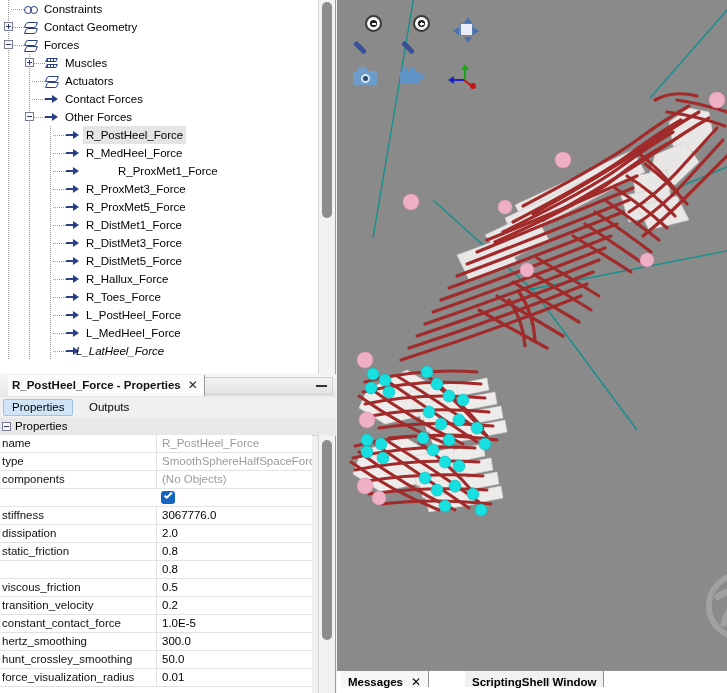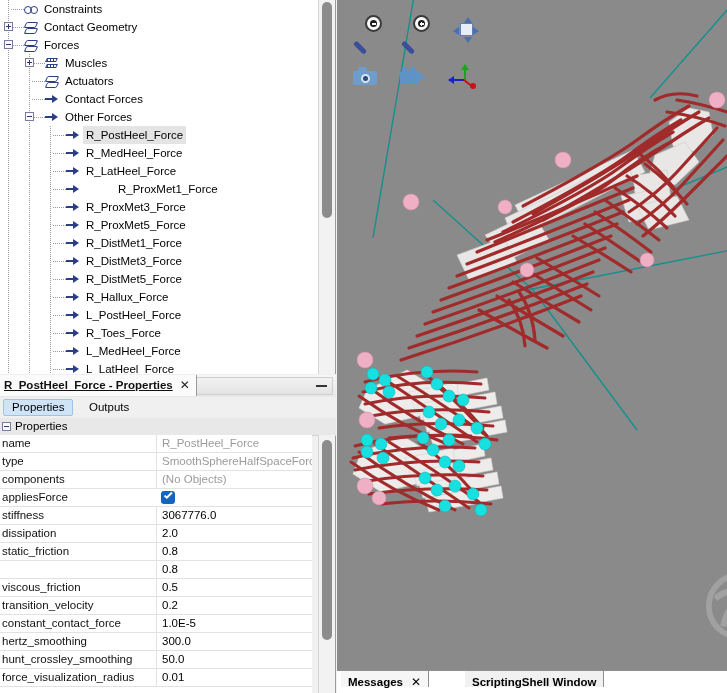--- a/index.html
+++ b/index.html
@@ -54,23 +54,23 @@
 
   
   .vscroll{position:absolute;width:16px;background:#f2f2f2;border-left:1px solid #d6d6d6;}
   .vscroll .thumb{position:absolute;left:3px;width:10px;background:#8c8c8c;border-radius:5px;}
 
   
   #props-win{position:absolute;left:0;top:375px;width:336px;height:318px;background:#f0f0f0;
              border-right:1px solid #9a9a9a;box-sizing:border-box;}
   #props-titlebar{position:absolute;left:0;top:0;width:336px;height:22px;
        background:linear-gradient(to bottom,#f6f6f6,#e7e7e7);border-bottom:1px solid #b4b4b4;}
-  #props-title-tab{position:absolute;left:0;top:0;height:21px;line-height:21px;
+  #props-title-tab{position:absolute;left:8px;top:0;height:21px;line-height:21px;
        padding:0 6px 0 4px;background:#fbfbfb;border-right:1px solid #9a9a9a;
-       font-weight:bold;font-size:11.5px;color:#111;white-space:nowrap;text-decoration:underline;}
+       font-weight:bold;font-size:11.5px;color:#111;white-space:nowrap;}
   #props-title-tab .x{display:inline-block;margin-left:7px;font-weight:normal;font-size:12px;color:#222;
        vertical-align:middle;}
   #props-minimize{position:absolute;right:9px;top:10px;width:11px;height:2px;background:#333;}
   #props-titlebar-fill{position:absolute;left:190px;top:2px;right:3px;height:18px;
        background:linear-gradient(to bottom,#f2f2f2,#e3e3e3);border:1px solid #cfcfcf;box-sizing:border-box;}
 
   #props-tabs{position:absolute;left:0;top:22px;width:336px;height:21px;background:#f0f0f0;
       border-bottom:1px solid #c2c2c2;}
   .ptab{position:absolute;top:2px;height:17px;line-height:17px;padding:0 8px;font-size:11.5px;}
   .ptab.active{background:#cfe4f7;border:1px solid #9dc3e6;border-radius:2px;box-sizing:border-box;
@@ -223,28 +223,20 @@
             <div class="doth" style="left: 53px; width: 13px;"></div>
             <div class="ic ic-arrow" style="left: 66px;"></div>
             <div class="lbl" style="left: 83px;">R_MedHeel_Force</div>
           </div>
           <div class="tnode">
             <div class="dotv" style="left: 8px;"></div>
             <div class="dotv" style="left: 29px;"></div>
             <div class="dotv" style="left: 50px;"></div>
             <div class="doth" style="left: 53px; width: 13px;"></div>
             <div class="ic ic-arrow" style="left: 66px;"></div>
-            <div class="lbl" style="left: 83px;">R_LatHeel_Force</div>
-          </div>
-          <div class="tnode">
-            <div class="dotv" style="left: 8px;"></div>
-            <div class="dotv" style="left: 29px;"></div>
-            <div class="dotv" style="left: 50px;"></div>
-            <div class="doth" style="left: 53px; width: 13px;"></div>
-            <div class="ic ic-arrow" style="left: 66px;"></div>
             <div class="lbl" style="left: 83px; margin-left: 32px;">R_ProxMet1_Force</div>
           </div>
           <div class="tnode">
             <div class="dotv" style="left: 8px;"></div>
             <div class="dotv" style="left: 29px;"></div>
             <div class="dotv" style="left: 50px;"></div>
             <div class="doth" style="left: 53px; width: 13px;"></div>
             <div class="ic ic-arrow" style="left: 66px;"></div>
             <div class="lbl" style="left: 83px;">R_ProxMet3_Force</div>
           </div>
@@ -287,45 +279,45 @@
             <div class="doth" style="left: 53px; width: 13px;"></div>
             <div class="ic ic-arrow" style="left: 66px;"></div>
             <div class="lbl" style="left: 83px; text-align: center;">R_Hallux_Force</div>
           </div>
           <div class="tnode">
             <div class="dotv" style="left: 8px;"></div>
             <div class="dotv" style="left: 29px;"></div>
             <div class="dotv" style="left: 50px;"></div>
             <div class="doth" style="left: 53px; width: 13px;"></div>
             <div class="ic ic-arrow" style="left: 66px;"></div>
+            <div class="lbl" style="left: 83px;">R_Toes_Force</div>
+          </div>
+          <div class="tnode">
+            <div class="dotv" style="left: 8px;"></div>
+            <div class="dotv" style="left: 29px;"></div>
+            <div class="dotv" style="left: 50px;"></div>
+            <div class="doth" style="left: 53px; width: 13px;"></div>
+            <div class="ic ic-arrow" style="left: 66px;"></div>
             <div class="lbl" style="left: 83px;">L_PostHeel_Force</div>
           </div>
           <div class="tnode">
             <div class="dotv" style="left: 8px;"></div>
             <div class="dotv" style="left: 29px;"></div>
             <div class="dotv" style="left: 50px;"></div>
             <div class="doth" style="left: 53px; width: 13px;"></div>
             <div class="ic ic-arrow" style="left: 66px;"></div>
-            <div class="lbl" style="left: 83px;">R_Toes_Force</div>
-          </div>
-          <div class="tnode">
-            <div class="dotv" style="left: 8px;"></div>
-            <div class="dotv" style="left: 29px;"></div>
-            <div class="dotv" style="left: 50px;"></div>
-            <div class="doth" style="left: 53px; width: 13px;"></div>
-            <div class="ic ic-arrow" style="left: 66px;"></div>
             <div class="lbl" style="left: 83px;">L_MedHeel_Force</div>
           </div>
           <div class="tnode">
             <div class="dotv" style="left: 8px;"></div>
             <div class="dotv" style="left: 29px;"></div>
             <div class="dotv" style="left: 50px;"></div>
             <div class="doth" style="left: 53px; width: 13px;"></div>
             <div class="ic ic-arrow" style="left: 66px;"></div>
-            <div class="lbl" style="left: 83px;">L_LatHeel_Force</div>
+            <div class="lbl" style="left: 73px; font-style: italic;">L_LatHeel_Force</div>
           </div>
         </div>
       <div class="vscroll" style="left:318px;top:0;height:374px;">
         <div class="thumb" style="top:2px;height:216px;"></div>
       </div>
     </div>
 
     <div id="props-win">
       <div id="props-titlebar">
         <div id="props-titlebar-fill"></div>
@@ -352,21 +344,20 @@
           </div>
           <div class="prow">
             <div class="pk">type</div>
             <div class="pv ro">SmoothSphereHalfSpaceForce</div>
           </div>
           <div class="prow">
             <div class="pk">components</div>
             <div class="pv ro">(No Objects)</div>
           </div>
           <div class="prow">
-            <div class="pk">appliesForce</div>
             <div class="pv"></div>
             <div class="cbx"></div>
           </div>
           <div class="prow">
             <div class="pk">stiffness</div>
             <div class="pv">3067776.0</div>
           </div>
           <div class="prow">
             <div class="pk">dissipation</div>
             <div class="pv">2.0</div>

